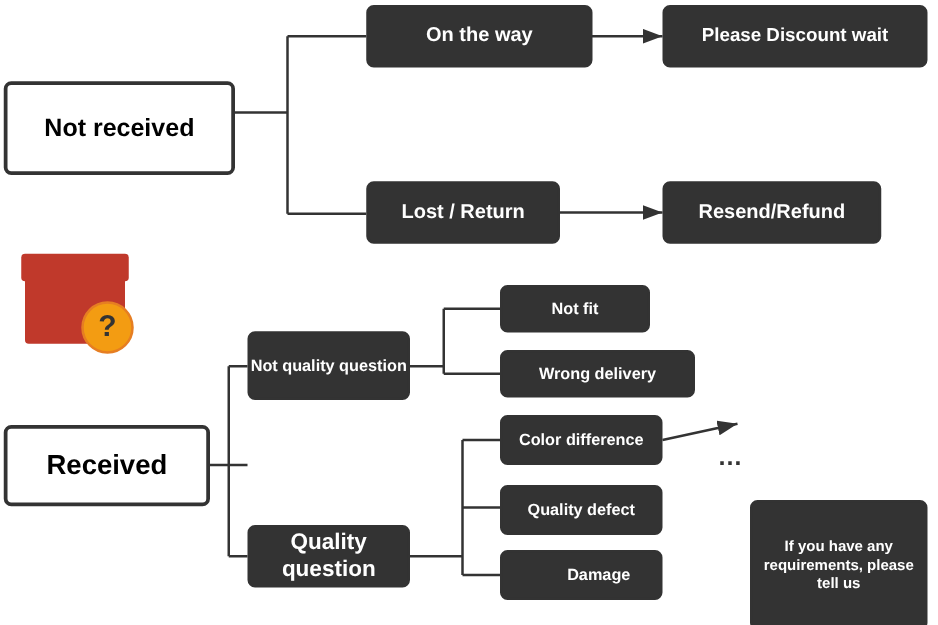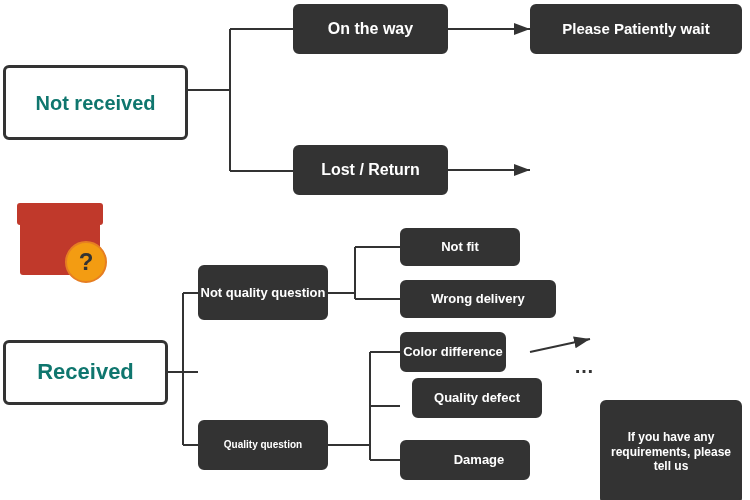--- a/index.html
+++ b/index.html
@@ -31,21 +31,21 @@
     }
 
     .box-dark {
       background: #333;
       color: #fff;
       border: 2px solid #333;
     }
 
     .box-main {
       background: #fff;
-      color: #0f766e;
+      color: #000000;
       border: 3px solid #333;
       font-size: 22px;
       font-weight: 900;
     }
 
     
     .lines-svg {
       position: absolute;
       top: 0;
       left: 0;
@@ -175,32 +175,35 @@
       <marker id="arrowhead" markerWidth="8" markerHeight="6" refX="8" refY="3" orient="auto">
         <polygon points="0 0, 8 3, 0 6" fill="#333"></polygon>
       </marker>
     </defs>
   </svg>
 
   <div class="box box-main" style="left:3px;top:65px;width:185px;height:75px;font-size:20px;">
     <span>Not received</span>
   </div>
 
-  <div class="box box-dark" style="left:293px;top:4px;width:155px;height:50px;font-size:16px;">
+  <div class="box box-dark" style="left:293px;top:4px;width:181px;height:50px;font-size:16px;">
     <span>On the way</span>
   </div>
 
   <div class="box box-dark" style="left:530px;top:4px;width:212px;height:50px;font-size:15px;">
-    <span>Please Patiently wait</span>
+    <span>Please Discount wait</span>
   </div>
 
   <div class="box box-dark" style="left:293px;top:145px;width:155px;height:50px;font-size:16px;text-align:center;">
     <span>Lost / Return</span>
   </div>
 
+  <div class="box box-dark" style="left:530px;top:145px;width:175px;height:50px;font-size:16px;">
+    <span>Resend/Refund</span>
+  </div>
 
   <div class="gift-icon">
     <div class="gift-ribbon-v"></div>
     <div class="gift-ribbon-h"></div>
     <div class="gift-bow-left"></div>
     <div class="gift-bow-right"></div>
     <div class="gift-box-lid"></div>
     <div class="gift-box-body"></div>
     <div class="question-circle">
       <span>?</span>
@@ -208,37 +211,37 @@
   </div>
 
   <div class="box box-dark" style="left:198px;top:265px;width:130px;height:55px;font-size:13px;">
     <span>Not quality question</span>
   </div>
 
   <div class="box box-main" style="left:3px;top:340px;width:165px;height:65px;font-size:22px;">
     <span>Received</span>
   </div>
 
-  <div class="box box-dark" style="left:198px;top:420px;width:130px;height:50px;font-size:10px;">
+  <div class="box box-dark" style="left:198px;top:420px;width:130px;height:50px;font-size:18px;">
     <span>Quality question</span>
   </div>
 
   <div class="box box-dark" style="left:400px;top:228px;width:120px;height:38px;font-size:13px;">
     <span>Not fit</span>
   </div>
 
   <div class="box box-dark" style="left:400px;top:280px;width:156px;height:38px;font-size:13px;">
     <span>Wrong delivery</span>
   </div>
 
-  <div class="box box-dark" style="left:400px;top:332px;width:106px;height:40px;font-size:13px;">
+  <div class="box box-dark" style="left:400px;top:332px;width:130px;height:40px;font-size:13px;">
     <span>Color difference</span>
   </div>
 
-  <div class="box box-dark" style="left:400px;top:378px;width:130px;height:40px;font-size:13px;margin-left:12px;">
+  <div class="box box-dark" style="left:400px;top:388px;width:130px;height:40px;font-size:13px;">
     <span>Quality defect</span>
   </div>
 
   <div class="box box-dark" style="left:400px;top:440px;width:130px;height:40px;font-size:13px;padding-left:28px;">
     <span>Damage</span>
   </div>
 
   <div style="position:absolute;left:574px;top:355px;font-size:20px;font-weight:bold;color:#333;letter-spacing:2px;">
     …
   </div>

